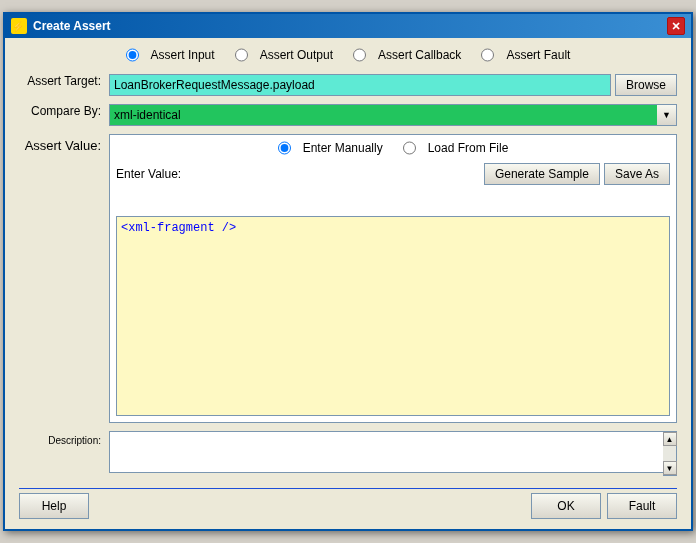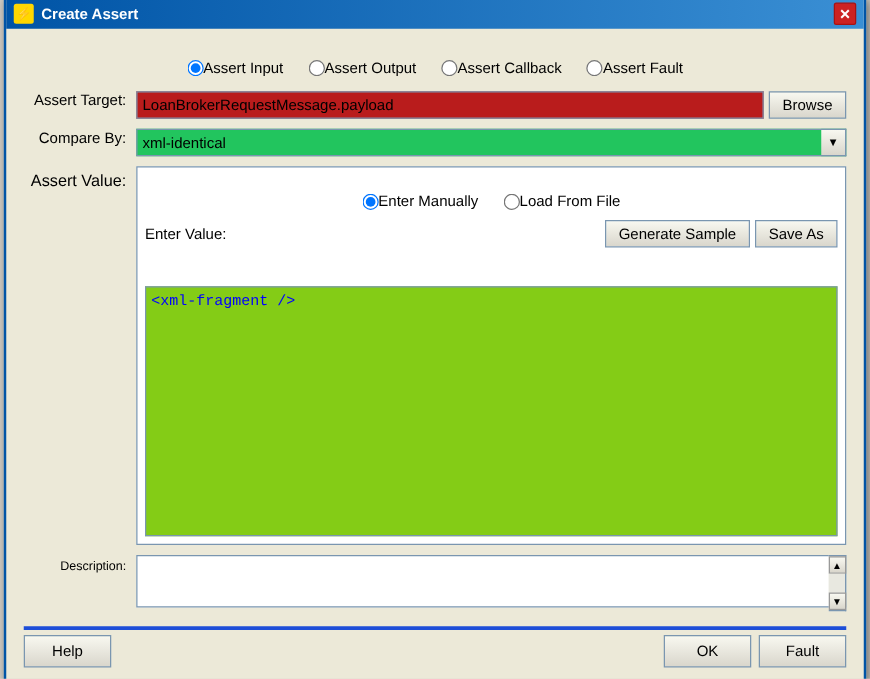--- a/index.html
+++ b/index.html
@@ -67,23 +67,21 @@
     }
     .radio-row {
       display: flex;
       justify-content: center;
       gap: 20px;
       margin-bottom: 12px;
       align-items: center;
     }
     .radio-item {
       display: flex;
-      align-items: center;
-      gap: 0;
-      margin-top: 14px;
+      gap: 12px;
     }
     .radio-item input[type="radio"] {
       margin: 0;
     }
     .form-row {
       display: flex;
       align-items: flex-start;
       margin-bottom: 8px;
     }
     .form-label {
@@ -93,21 +91,21 @@
       font-size: 12px;
       white-space: nowrap;
     }
     .form-control {
       flex: 1;
     }
     .text-input {
       width: 100%;
       height: 22px;
       border: 1px solid #7a96b0;
-      background: #b91c1c;
+      background: #5eead4;
       padding: 2px 4px;
       font-size: 12px;
       outline: none;
     }
     .btn {
       height: 22px;
       padding: 0 10px;
       border: 1px solid #7a96b0;
       background: linear-gradient(to bottom, #f8f8f0, #d9d6cc);
       font-size: 12px;
@@ -243,41 +241,41 @@
     .scrollbar-track {
       flex: 1;
       width: 100%;
       background: #e8e8e0;
     }
     .footer-row {
       display: flex;
       justify-content: space-between;
       align-items: center;
       padding-top: 4px;
-      border-top: 3px solid #1d4ed8;
+      border-top: 1px solid #1d4ed8;
       gap: 42px;
     }
     .footer-right {
       display: flex;
       gap: 6px;
       margin-left: 12px;
     }
     .footer-btn {
       height: 26px;
       width: 70px;
       border: 1px solid #7a96b0;
       background: linear-gradient(to bottom, #f8f8f0, #d9d6cc);
       font-size: 12px;
       cursor: pointer;
     }
     .code-display {
       width: 100%;
       height: 200px;
       border: 1px solid #7a96b0;
-      background: #84cc16;
+      background: #fef9c3;
       padding: 4px;
       overflow: auto;
       font-family: 'Courier New', monospace;
       font-size: 12px;
       margin-top: 31px;
     }
   </style>
 </head>
 <body>
 

